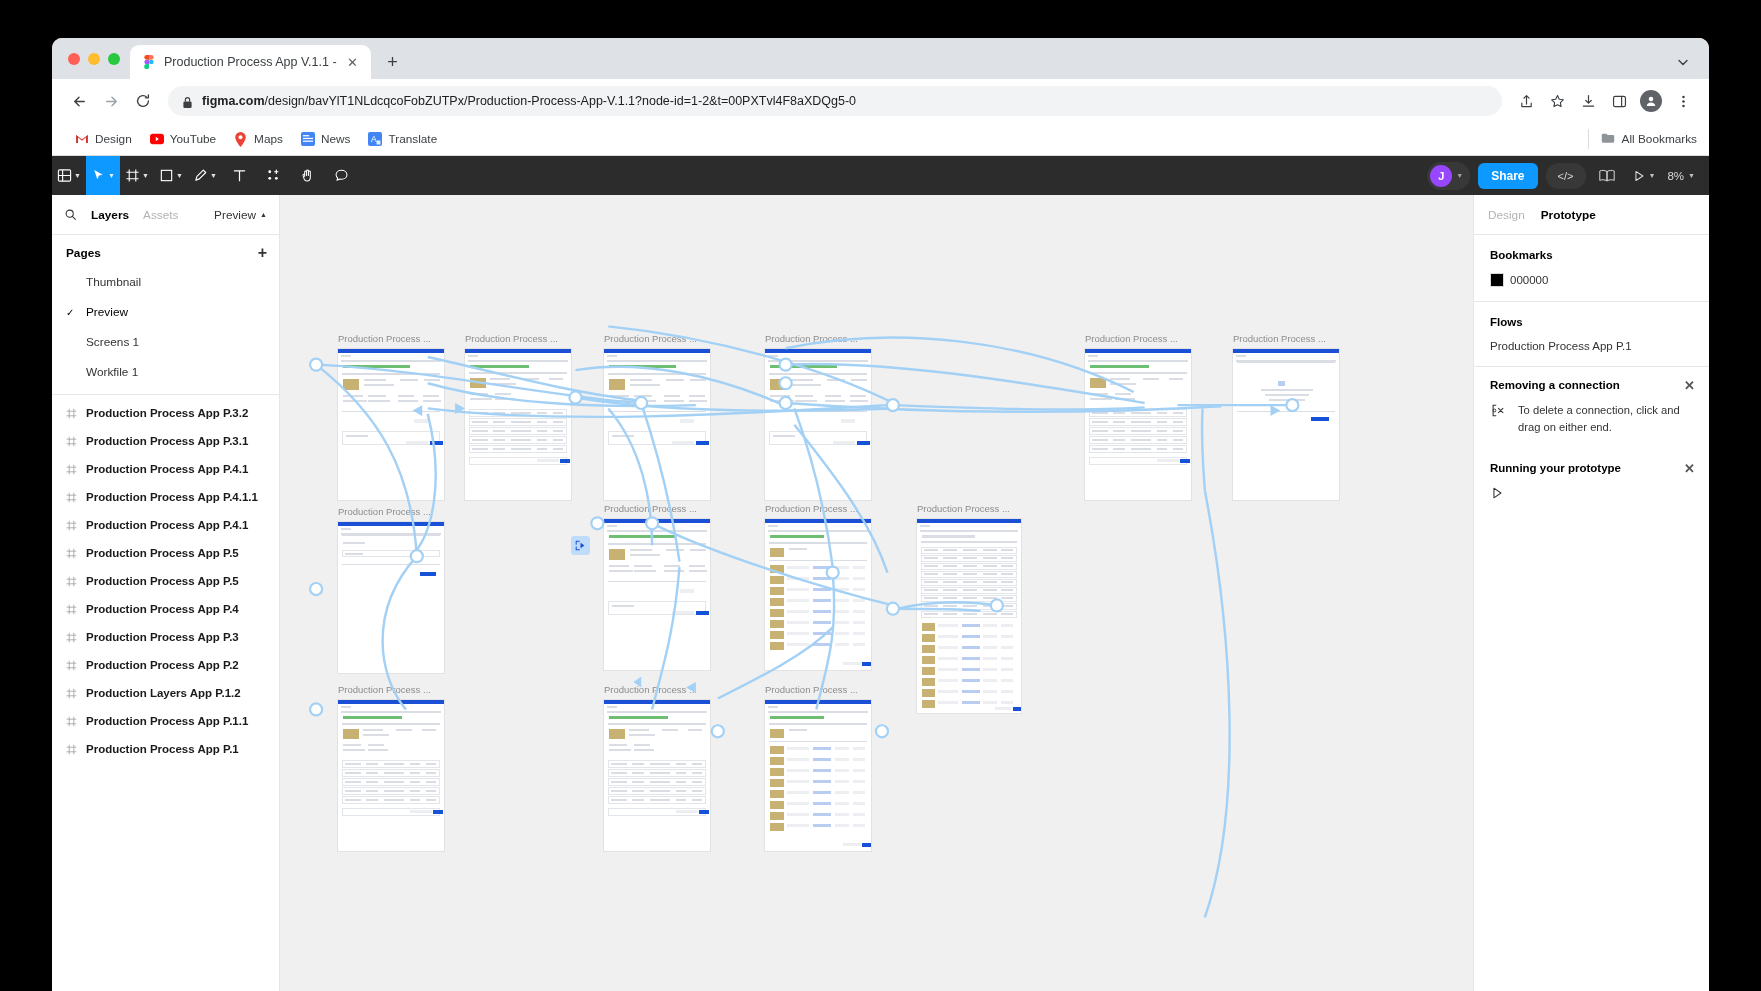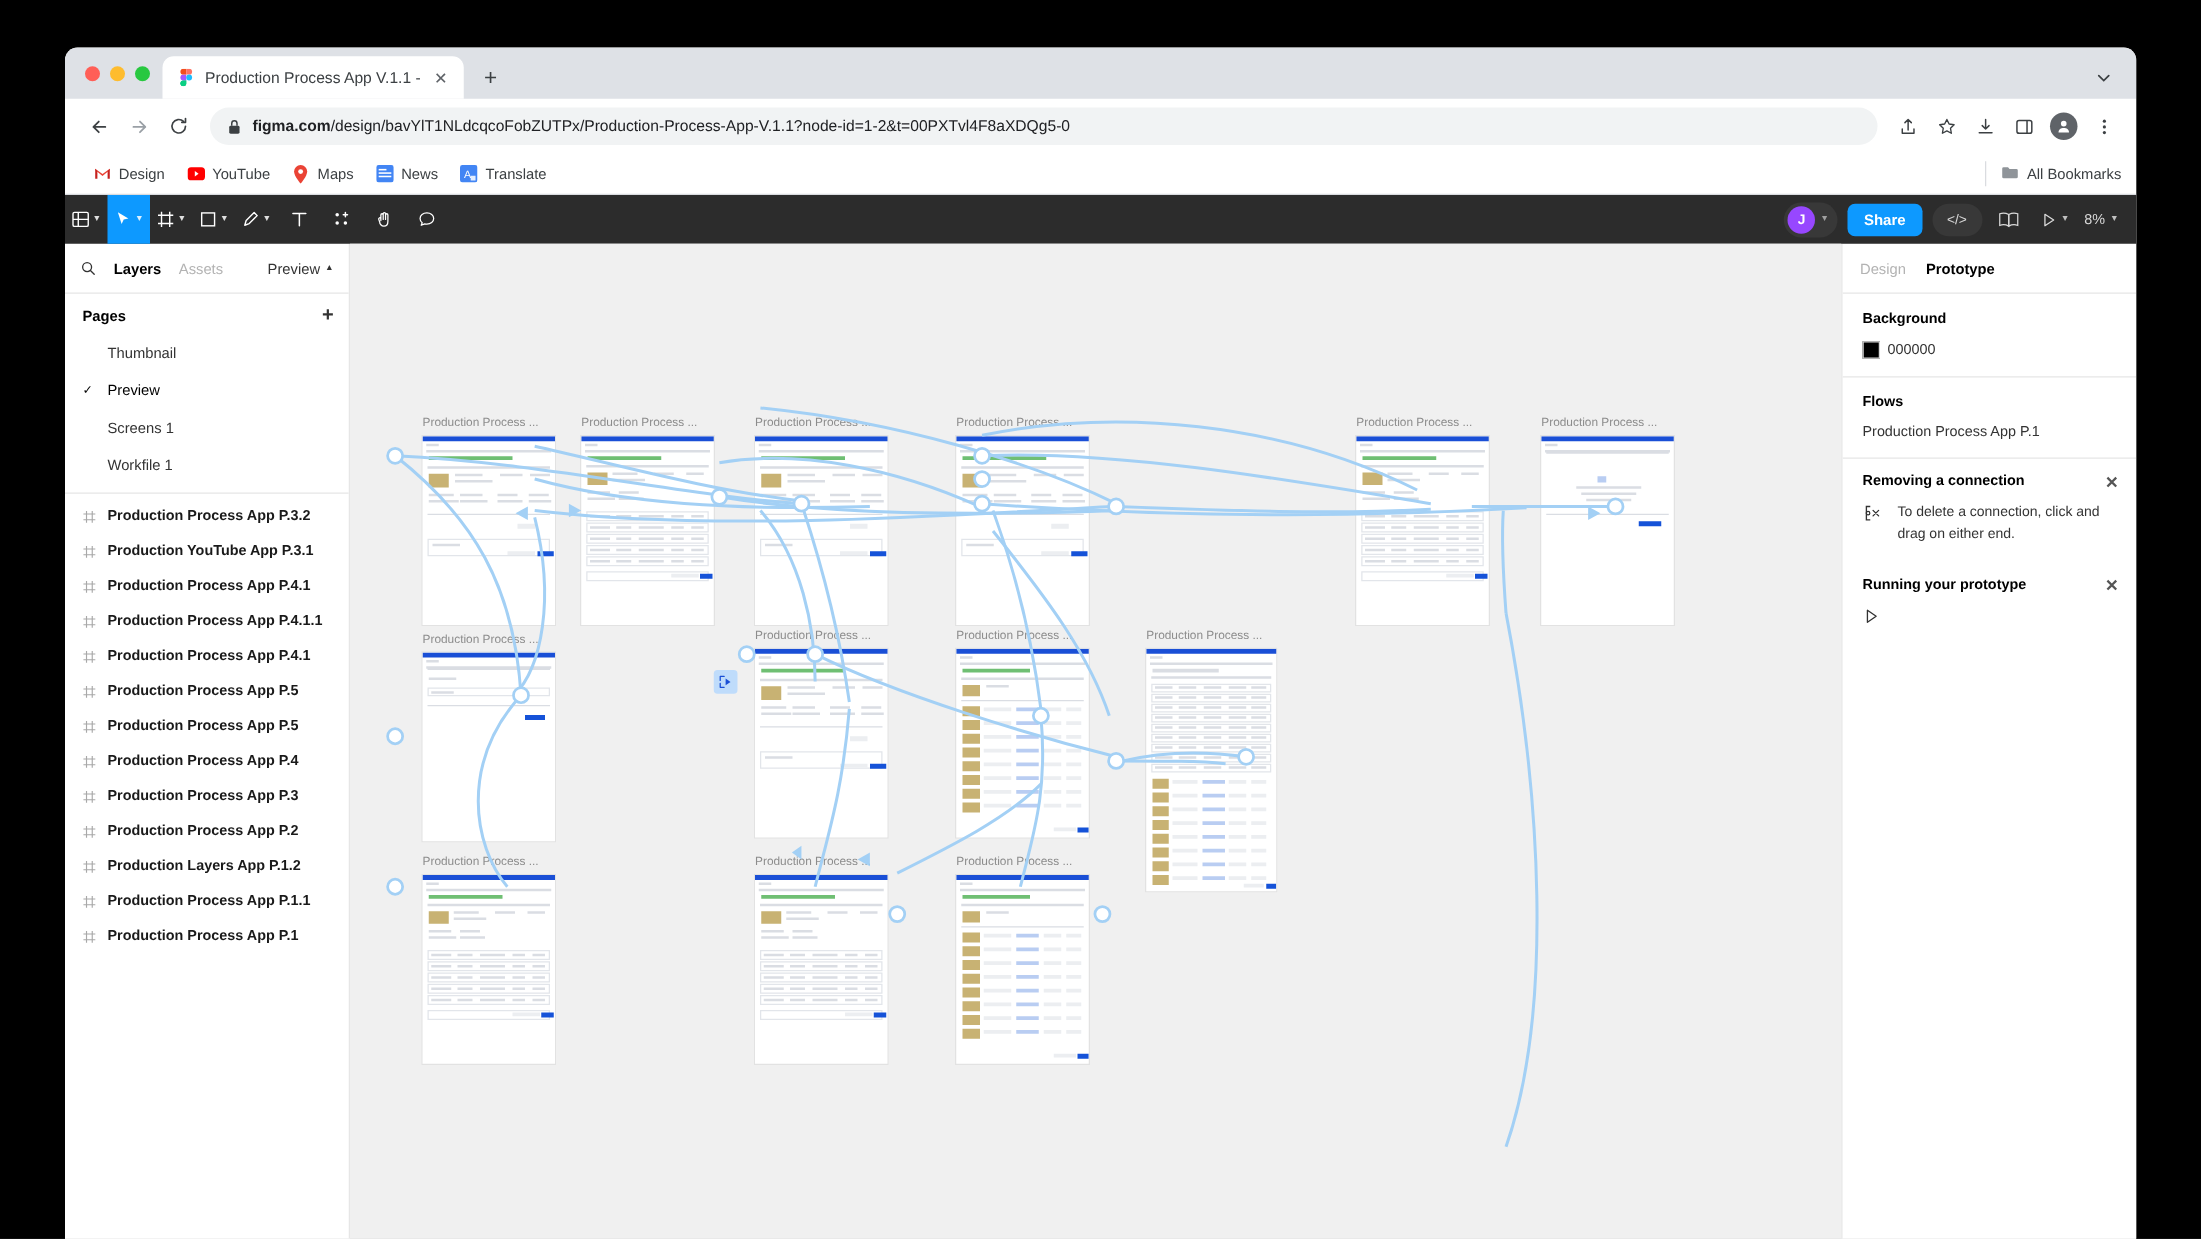--- a/index.html
+++ b/index.html
@@ -581,21 +581,21 @@
             <div class="layer-row">
               <span class="frame-ico"><svg viewBox="0 0 12 12" width="11" height="11">
                   <path d="M3.5 .8v10.4M8.5 .8v10.4M.8 3.5h10.4M.8 8.5h10.4" stroke="#a8a8a8" stroke-width="1" fill="none"></path>
                 </svg></span>
               <span>Production Process App P.3.2</span>
             </div>
             <div class="layer-row">
               <span class="frame-ico"><svg viewBox="0 0 12 12" width="11" height="11">
                   <path d="M3.5 .8v10.4M8.5 .8v10.4M.8 3.5h10.4M.8 8.5h10.4" stroke="#a8a8a8" stroke-width="1" fill="none"></path>
                 </svg></span>
-              <span>Production YouTube App P.3.1</span>
+              <span>Production Process App P.3.1</span>
             </div>
             <div class="layer-row">
               <span class="frame-ico"><svg viewBox="0 0 12 12" width="11" height="11">
                   <path d="M3.5 .8v10.4M8.5 .8v10.4M.8 3.5h10.4M.8 8.5h10.4" stroke="#a8a8a8" stroke-width="1" fill="none"></path>
                 </svg></span>
               <span>Production Process App P.4.1</span>
             </div>
             <div class="layer-row">
               <span class="frame-ico"><svg viewBox="0 0 12 12" width="11" height="11">
                   <path d="M3.5 .8v10.4M8.5 .8v10.4M.8 3.5h10.4M.8 8.5h10.4" stroke="#a8a8a8" stroke-width="1" fill="none"></path>
@@ -1301,21 +1301,21 @@
       </div>
 
       <div id="rpanel">
         <div id="rtabs">
           <span class="rt">Design</span>
           <span class="rt on">Prototype</span>
         </div>
 
 
         <div class="rsec">
-          <div class="rsec-title">Background</div>
+          <div class="rsec-title">Bookmarks</div>
           <div class="rsec-val">
             <span class="swatch"></span>
             <span>000000</span>
           </div>
         </div>
 
         <div class="rsec">
           <div class="rsec-title">Flows</div>
           <div class="rsec-val">
             <span>Production Process App P.1</span>

